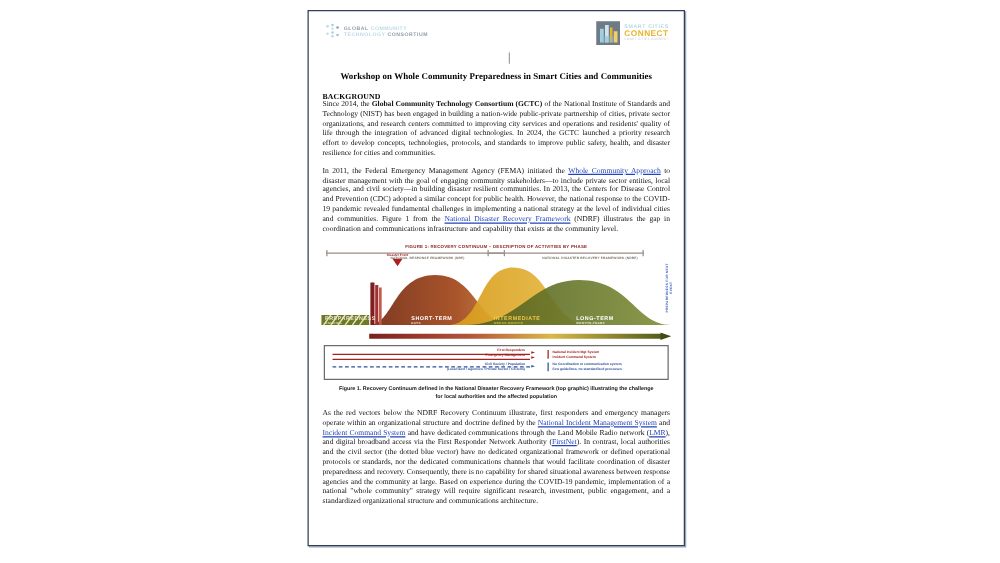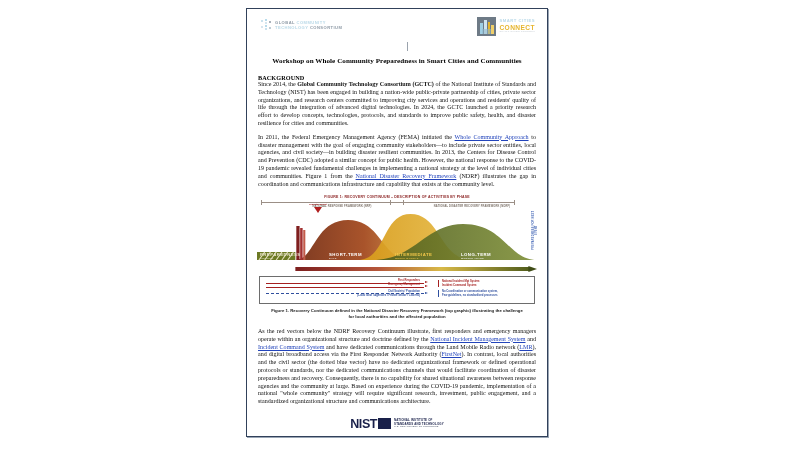--- a/index.html
+++ b/index.html
@@ -318,25 +318,15 @@
       </div>
 
       <div class="fig-cap">
         <span>Figure 1. Recovery Continuum defined in the National Disaster Recovery Framework (top graphic)</span>
         <span>illustrating the challenge for local authorities and the affected population</span>
       </div>
     </div>
 
     <p class="body gap" style="margin-top:8px;"><span>As the red vectors below the NDRF Recovery Continuum illustrate, first responders and emergency managers operate within an organizational structure and doctrine defined by the </span><span class="lnk">National Incident Management System</span><span> and </span><span class="lnk">Incident Command System</span><span> and have dedicated communications through the Land Mobile Radio network (</span><span class="lnk">LMR</span><span>), and digital broadband access via the First Responder Network Authority (</span><span class="lnk">FirstNet</span><span>). In contrast, local authorities and the civil sector (the dotted blue vector) have no dedicated organizational framework or defined operational protocols or standards, nor the dedicated communications channels that would facilitate coordination of disaster preparedness and recovery. Consequently, there is no capability for shared situational awareness between response agencies and the community at large. Based on experience during the COVID-19 pandemic, implementation of a national "whole community" strategy will require significant research, investment, public engagement, and a standardized organizational structure and communications architecture.</span></p>
 
-    <div class="footer">
-      <div class="nist">
-        <div class="nist-word"><span>NIST</span><span class="nist-bar"></span></div>
-        <div class="nist-txt">
-          <div>NATIONAL INSTITUTE OF</div>
-          <div>STANDARDS AND TECHNOLOGY</div>
-          <div class="sub">U.S. DEPARTMENT OF COMMERCE</div>
-        </div>
-      </div>
-    </div>
 
   </div>
 </div>
 
 </body></html>

